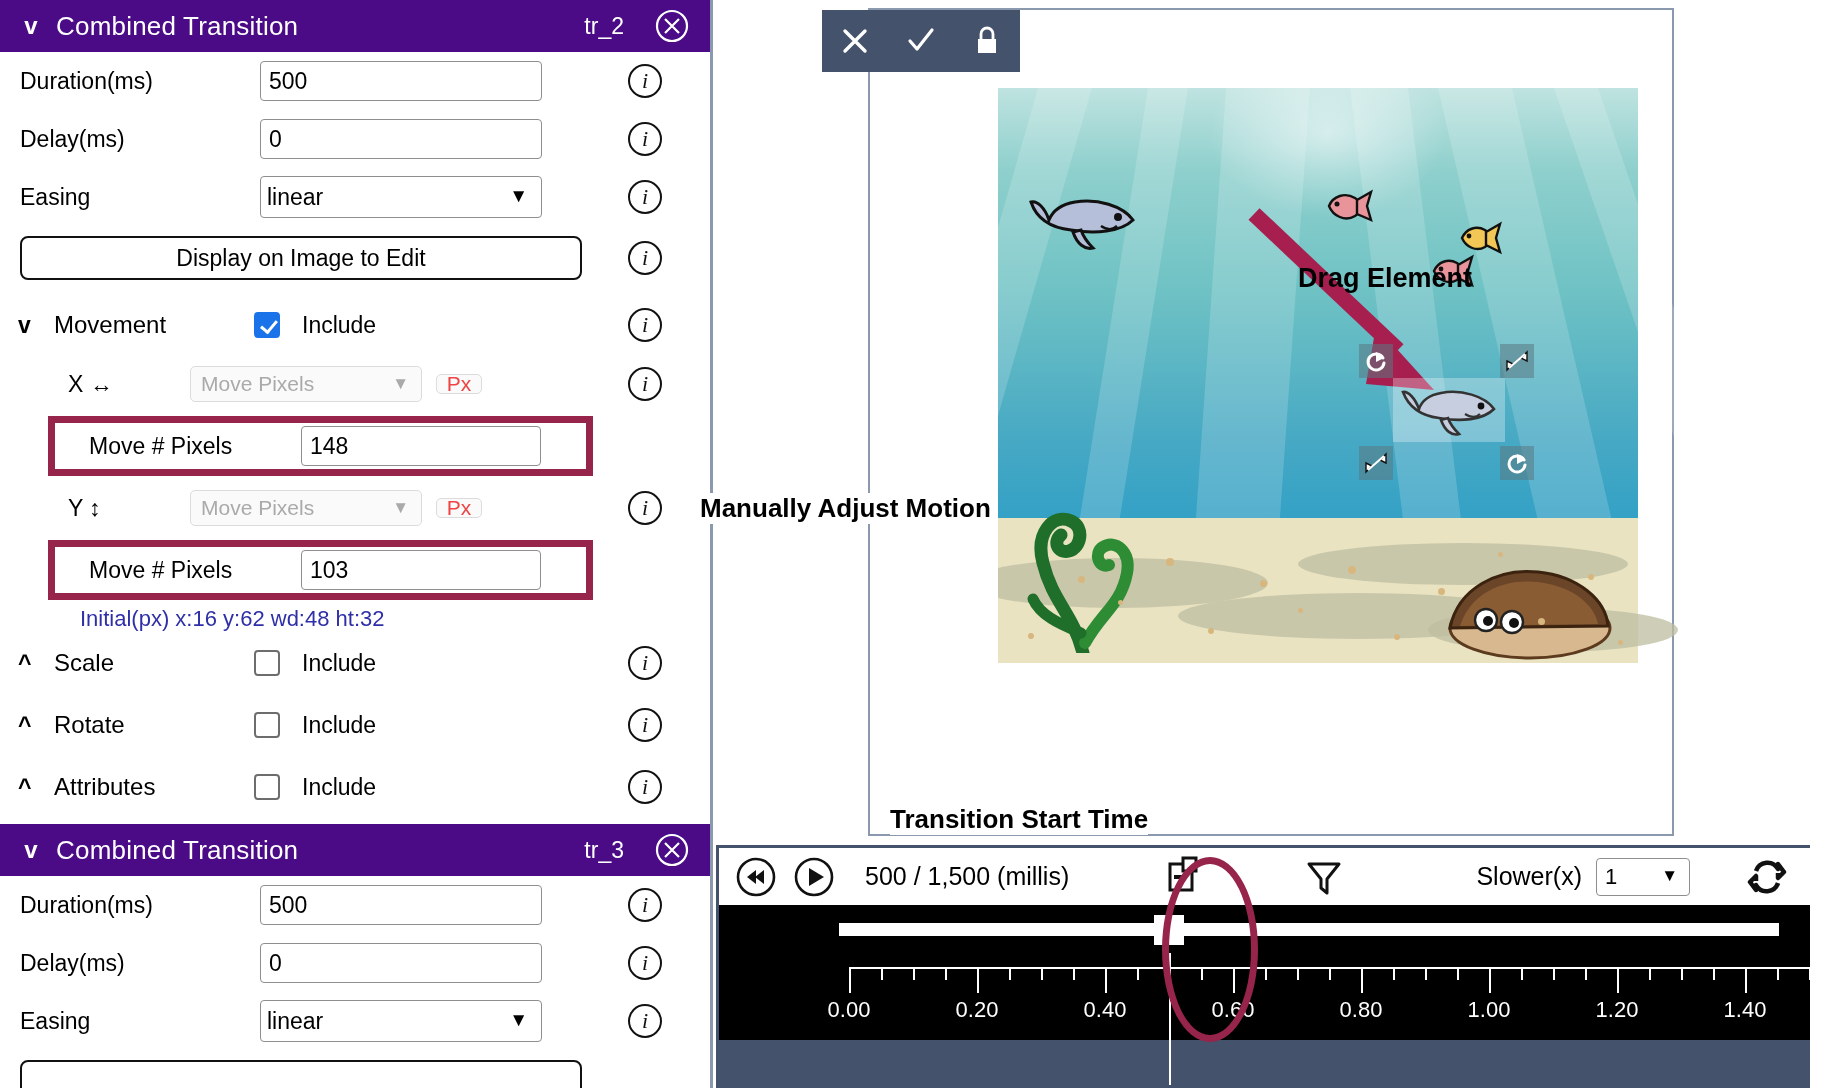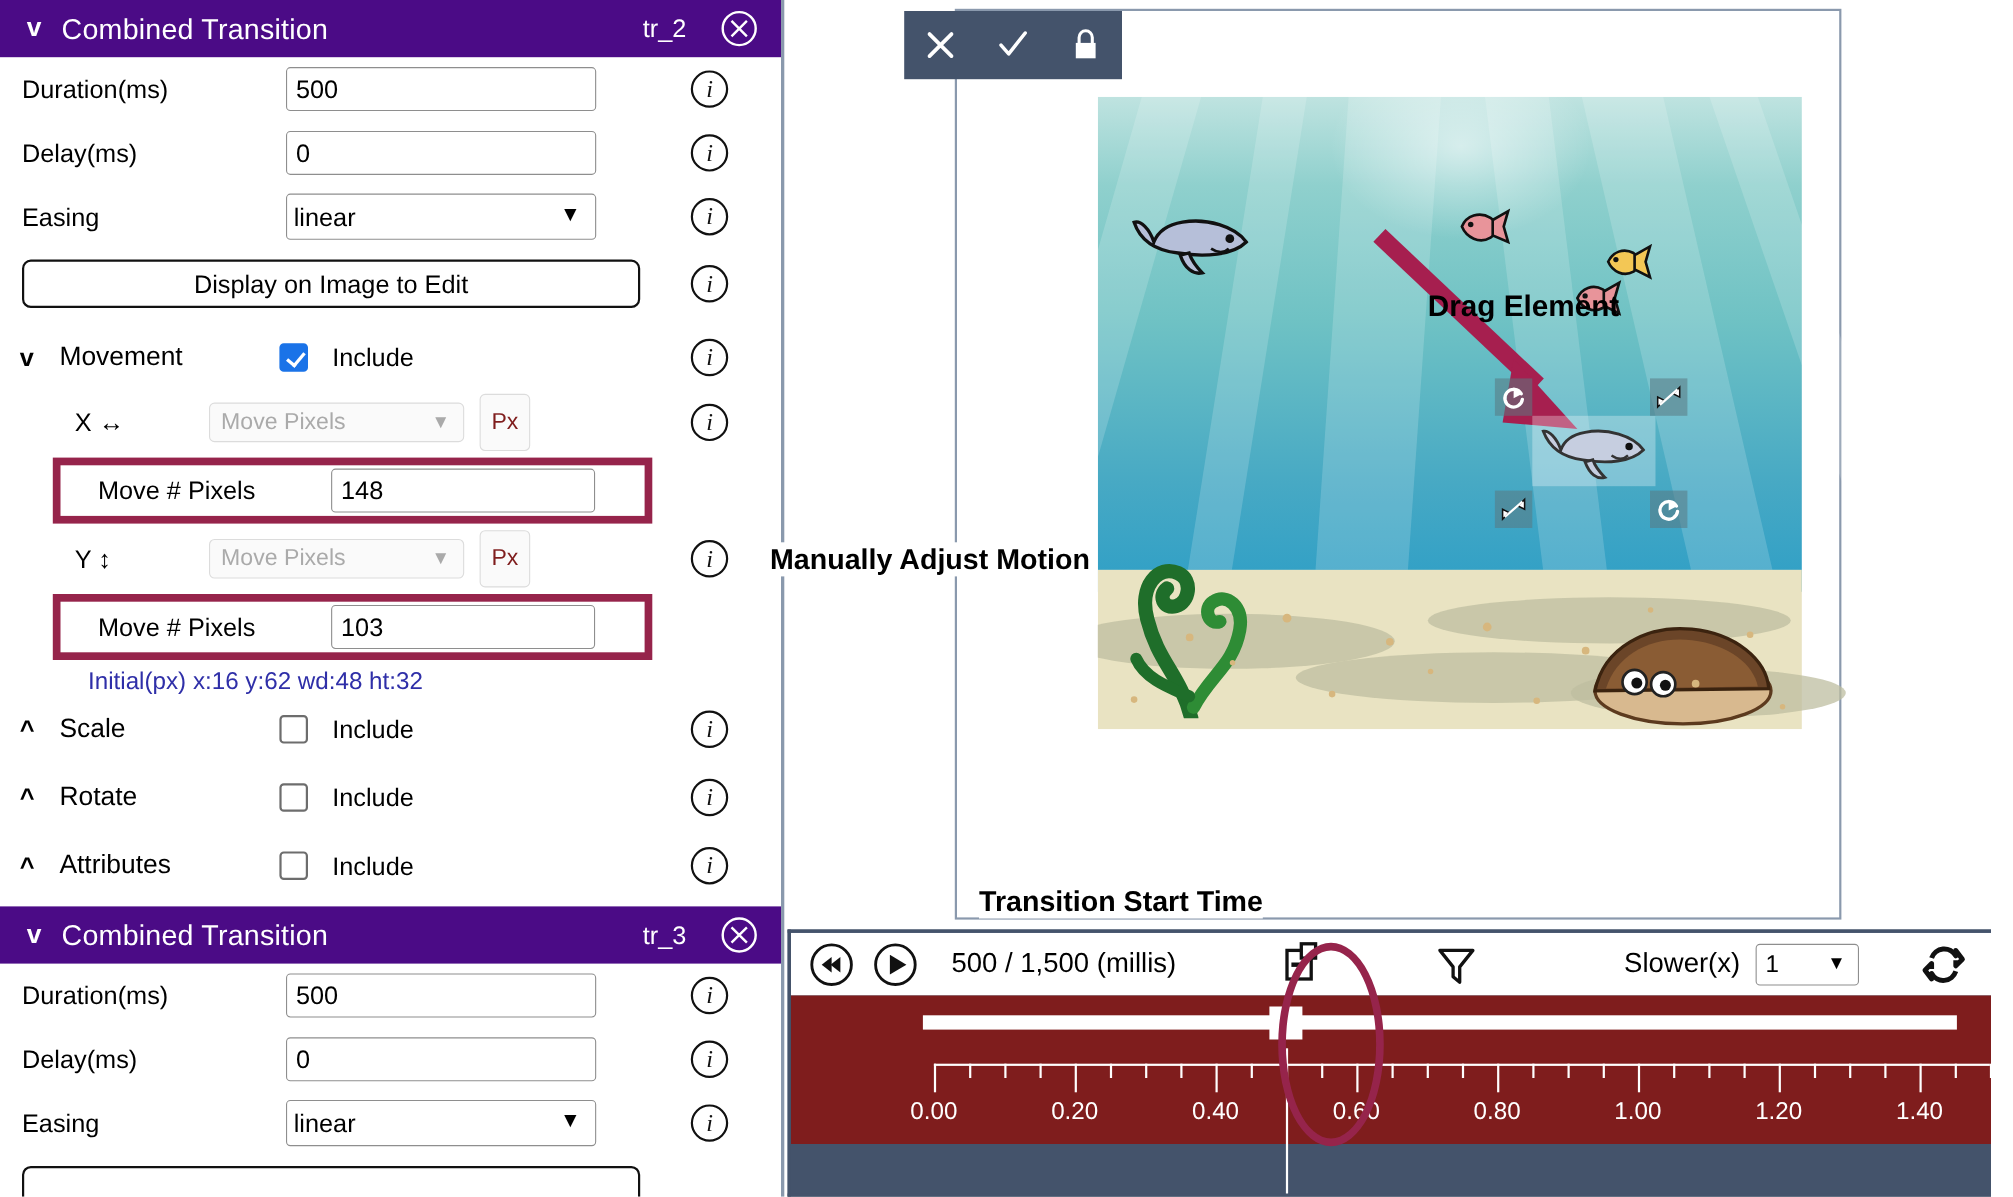--- a/index.html
+++ b/index.html
@@ -106,22 +106,22 @@
 
   .axisrow { display:flex; align-items:center; height: 56px; padding-left: 68px; position:relative; }
   .axisrow .axlabel { font-size: 23px; width: 122px; }
   .dis-sel {
     width: 232px; height: 36px; border:1.5px solid #dcdcdc; border-radius:5px;
     background: #fafafa; color: #aaa; font-size: 21px;
     display:flex; align-items:center; padding: 0 10px; position:relative;
   }
   .dis-sel .arrow { position:absolute; right:12px; color:#aaa; font-size:17px; font-weight:bold;}
   .px-box {
-    margin-left: 14px; width: 46px; height: 52px; border:1.5px solid #dcdcdc;
-    border-radius:5px; background:#fafafa; color:#7f1d1d; font-size:21px;
+    margin-left: 14px; width: 46px; height: 20px; border:1.5px solid #dcdcdc;
+    border-radius:5px; background:#fafafa; color:#ef4444; font-size:21px;
     display:flex; align-items:center; justify-content:center;
   }
   .hl-box {
     margin: 4px 14px 4px 48px;
     border: 7px solid #96244b;
     background:#fff;
     height: 60px;
     display:flex; align-items:center;
     padding-left: 34px;
     width: 545px;
@@ -204,21 +204,21 @@
   #tl-toolbar .spacer { flex: 1; }
   #slower-label { font-size: 25px; color:#000; margin-right: 14px; }
   .speedwrap { position:relative; width: 94px; height: 38px; }
   select.speed {
     width: 94px; height: 38px; border:1.5px solid #8e8e8e; border-radius:4px;
     background:#fff; font-size:22px; padding: 0 8px; appearance:none; -webkit-appearance:none;
     font-family:"Liberation Sans", sans-serif;
   }
   .speedwrap .arrow { position:absolute; right:12px; top:50%; transform:translateY(-57%); font-size:17px; font-weight:bold; pointer-events:none;}
 
-  #tl-body { position:relative; background:#7f1d1d; height: 135px; }
+  #tl-body { position:relative; background:#000000; height: 135px; }
   #scrollbar {
     position:absolute; left: 120px; top: 18px; width: 940px; height: 13px;
     background:#fff;
   }
   #scroll-thumb {
     position:absolute; left: 282px; top: 10px; width: 30px; height: 30px; background:#fff;
   }
   #ruler { position:absolute; left:130px; top: 62px; width: 960px; height: 30px; }
   #ruler .tick { position:absolute; top:0; width:2px; background:#fff; }
   #ruler .tick.major { height: 26px; }

